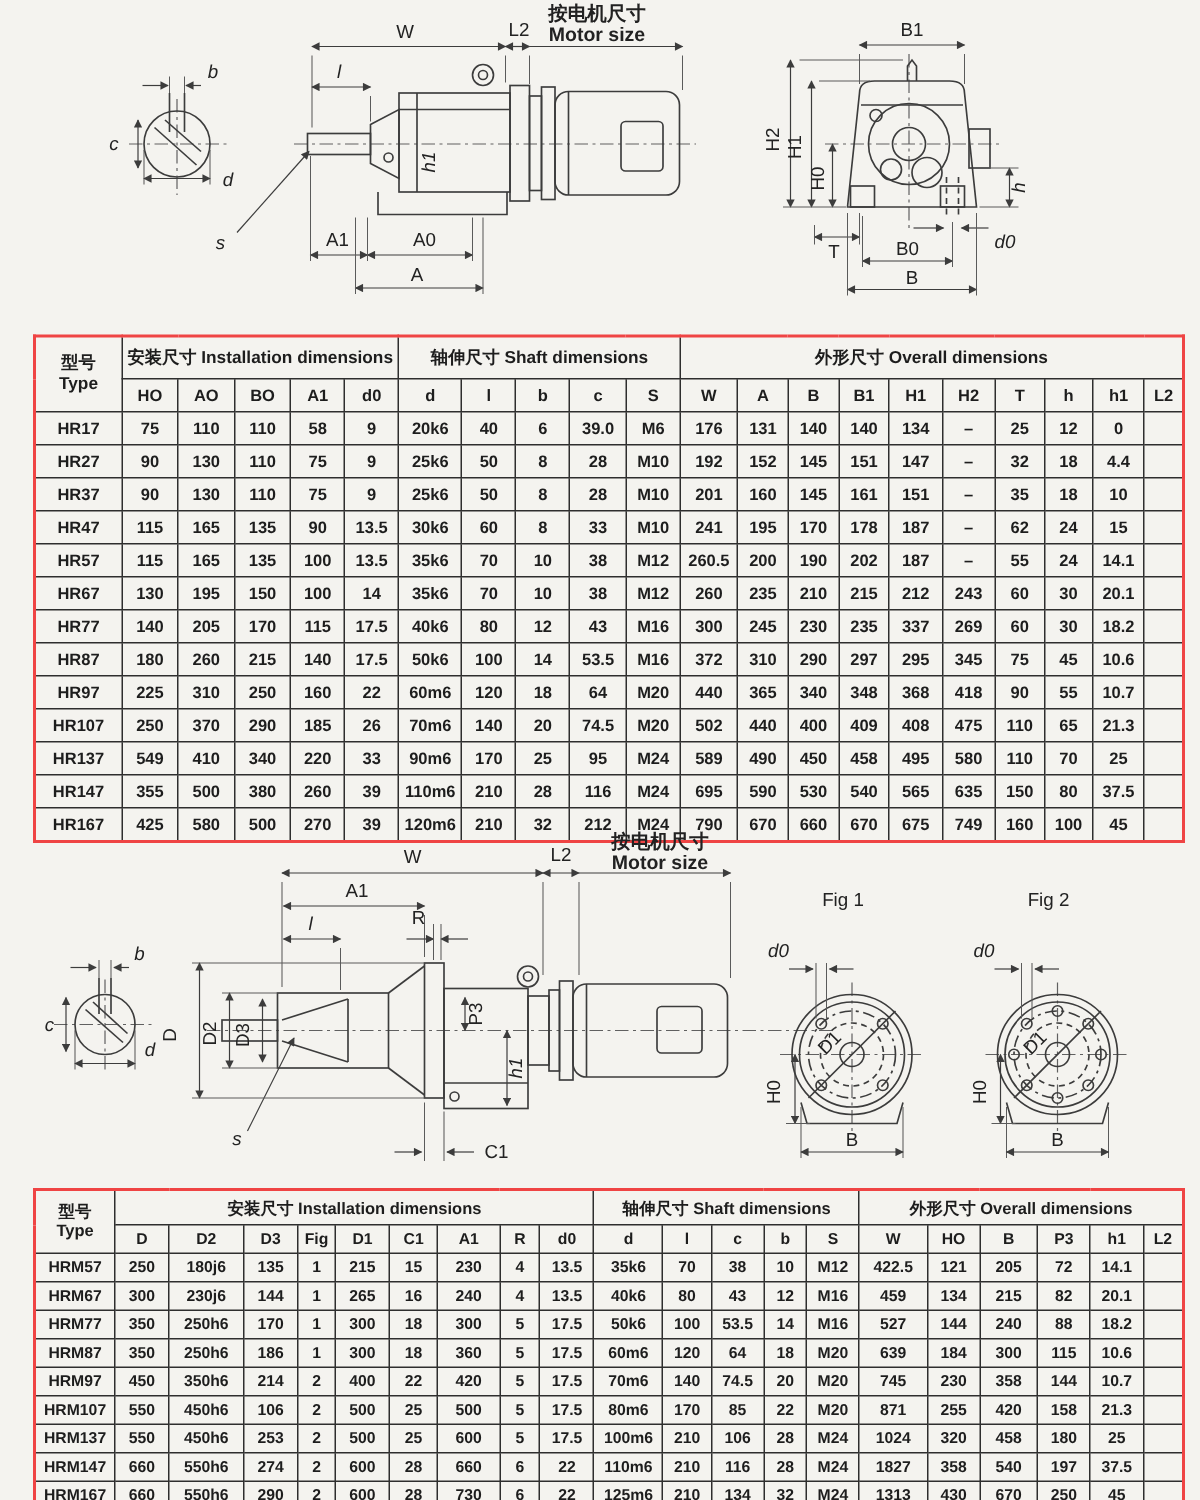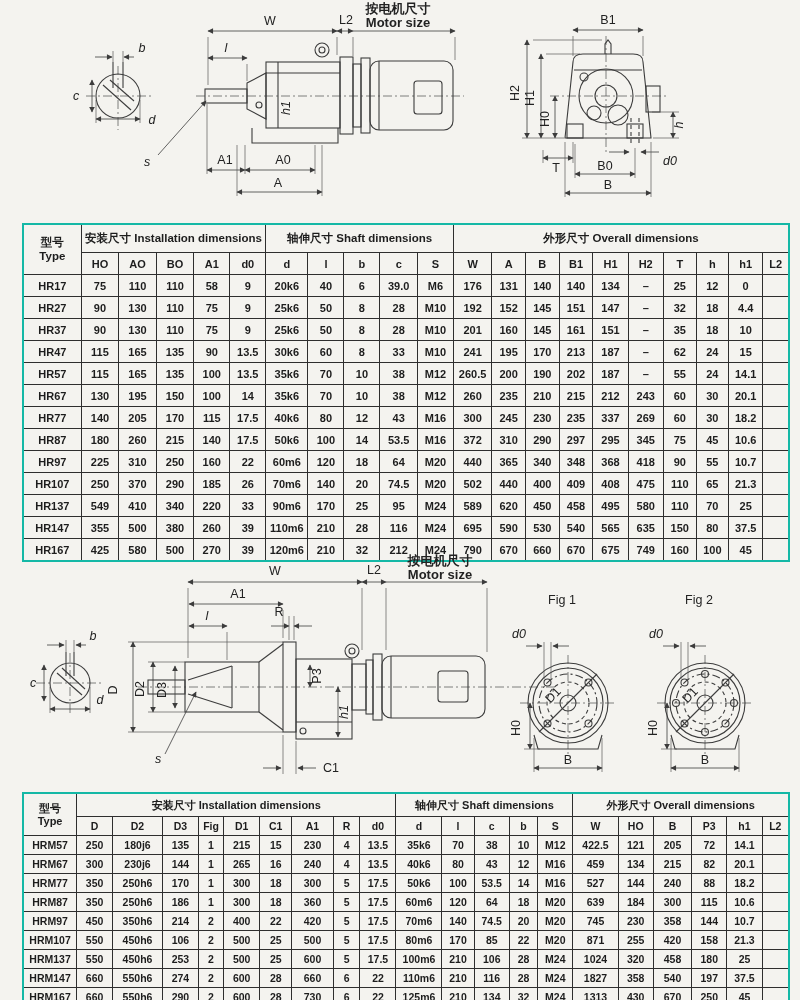--- a/index.html
+++ b/index.html
@@ -11,21 +11,21 @@
   .ln{stroke:#3c3c3c;fill:none;stroke-width:1.1}
   .cl{stroke:#606060;fill:none;stroke-width:.8;stroke-dasharray:9 3 2 3}
   .dm{stroke:#3c3c3c;fill:none;stroke-width:.8}
   .xt{stroke:#5a5a5a;fill:none;stroke-width:.7}
   .dsh{stroke-dasharray:4 3}
   .dd{stroke-dasharray:8 3 2 3}
   text{font:12.5px "Liberation Sans",sans-serif;fill:#222;text-anchor:middle}
   .lc{font-style:italic}
   .cn{font-size:13px;font-weight:bold}
   table{position:absolute;left:22px;width:768px;border-collapse:collapse;
-        table-layout:fixed;border:2px solid #14b8a6;background:transparent}
+        table-layout:fixed;border:2px solid #ef4444;background:transparent}
   #table-hr{top:223px}
   #table-hrm{top:792px}
   th,td{border:1px solid #2e2e2e;text-align:center;vertical-align:middle;
         padding:0;overflow:hidden;white-space:nowrap}
   th{font-weight:bold}
   td{font-weight:bold}
   .type-head span{display:block;line-height:1.15}
   #table-hr thead tr.grp th{height:27px;font-size:11.5px}
   #table-hr thead tr.cols th{height:21px;font-size:11px}
   #table-hr td{height:21px;font-size:11px}
@@ -313,21 +313,21 @@
         <td>90</td>
         <td>13.5</td>
         <td>30k6</td>
         <td>60</td>
         <td>8</td>
         <td>33</td>
         <td>M10</td>
         <td>241</td>
         <td>195</td>
         <td>170</td>
-        <td>213</td>
+        <td>178</td>
         <td>187</td>
         <td>–</td>
         <td>62</td>
         <td>24</td>
         <td>15</td>
         <td></td>
       </tr>
       <tr>
         <td>HR57</td>
         <td>115</td>
@@ -472,21 +472,21 @@
         <td>410</td>
         <td>340</td>
         <td>220</td>
         <td>33</td>
         <td>90m6</td>
         <td>170</td>
         <td>25</td>
         <td>95</td>
         <td>M24</td>
         <td>589</td>
-        <td>620</td>
+        <td>490</td>
         <td>450</td>
         <td>458</td>
         <td>495</td>
         <td>580</td>
         <td>110</td>
         <td>70</td>
         <td>25</td>
         <td></td>
       </tr>
       <tr>

